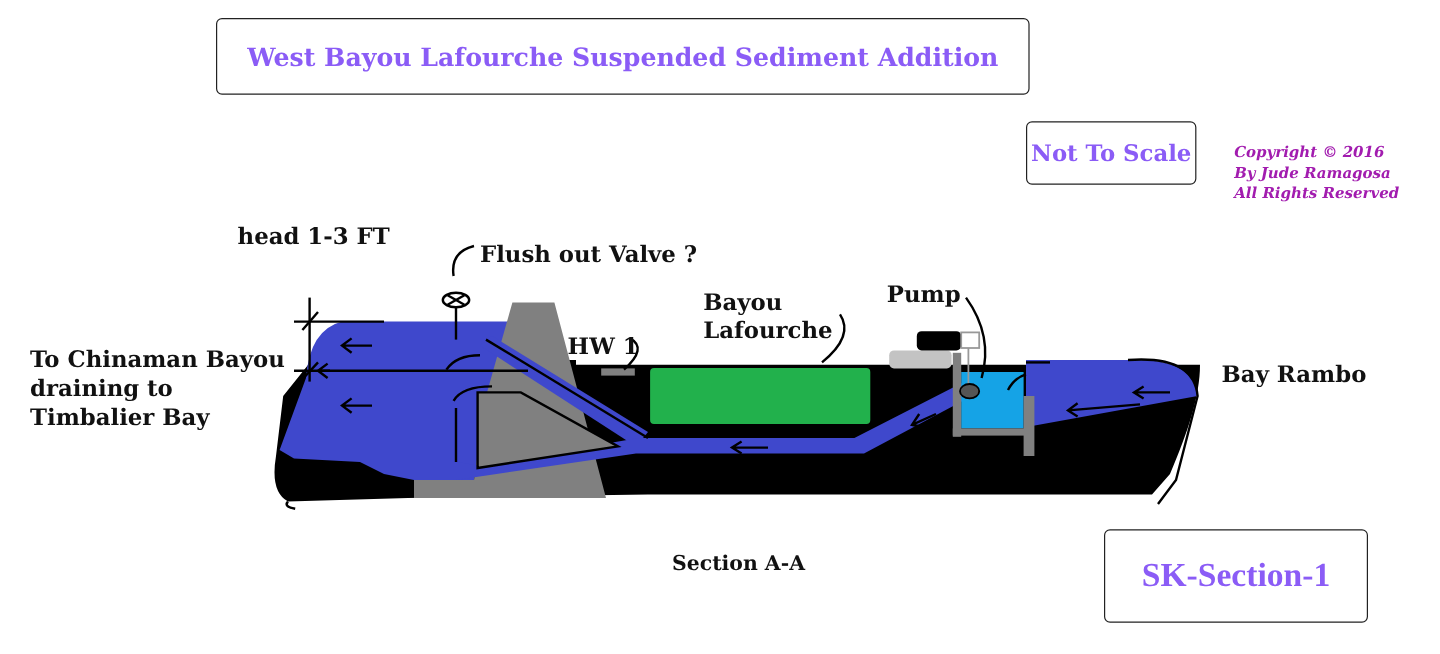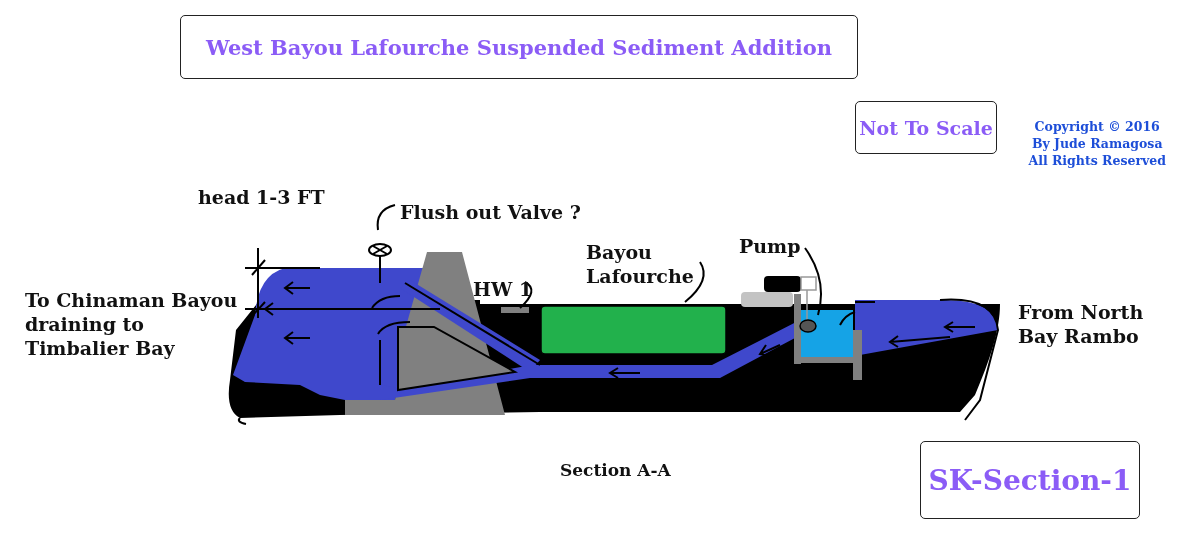--- a/index.html
+++ b/index.html
@@ -1,22 +1,22 @@
 <!DOCTYPE html>
 <html><head>
 <meta charset="utf-8">
 <style>
   html,body{margin:0;padding:0;background:#fff;}
   body{width:1200px;height:545px;position:relative;overflow:hidden;font-family:"DejaVu Serif","Liberation Serif",serif;}
   .box{position:absolute;border:1.5px solid #222;border-radius:5px;background:#fff;display:flex;align-items:center;justify-content:center;font-weight:bold;color:#8b5cf6;}
   .lbl{position:absolute;font-weight:bold;color:#111;font-size:19px;line-height:24px;white-space:nowrap;}
   #title-box{left:180px;top:15px;width:676px;height:62px;font-size:21px;}
   #nts-box{left:855px;top:101px;width:140px;height:51px;font-size:19px;}
-  #sk-box{left:920px;top:441px;width:218px;height:76px;font-size:28px;}
-  .copy{position:absolute;right:34px;top:118px;text-align:center;font-weight:bold;font-size:12.5px;line-height:17px;color:#1d4ed8;}
+  #sk-box{left:920px;top:441px;width:218px;height:76px;font-size:28px;font-family:Liberation Serif, serif;}
+  .copy{position:absolute;right:34px;top:118px;text-align:left;font-weight:bold;font-size:12.5px;line-height:17px;color:#a21caf;font-style:italic;}
   svg{position:absolute;left:0;top:0;}
 </style>
 </head>
 <body>
 
 <div class="box" id="title-box">
   <span>West Bayou Lafourche Suspended Sediment Addition</span>
 </div>
 
 <div class="box" id="nts-box">
@@ -103,20 +103,19 @@
   <div>draining to</div>
   <div>Timbalier Bay</div>
 </div>
 <div class="lbl" style="left:473px;top:277px;">HW 1</div>
 <div class="lbl" style="left:586px;top:240px;">
   <div>Bayou</div>
   <div>Lafourche</div>
 </div>
 <div class="lbl" style="left:739px;top:234px;">Pump</div>
 <div class="lbl" style="left:1018px;top:300px;">
-  <div>From North</div>
   <div>Bay Rambo</div>
 </div>
 <div class="lbl" style="left:560px;top:432px;font-size:17px;margin-top:26px;">Section A-A</div>
 
 <div class="box" id="sk-box">
   <span>SK-Section-1</span>
 </div>
 
 </body></html>

